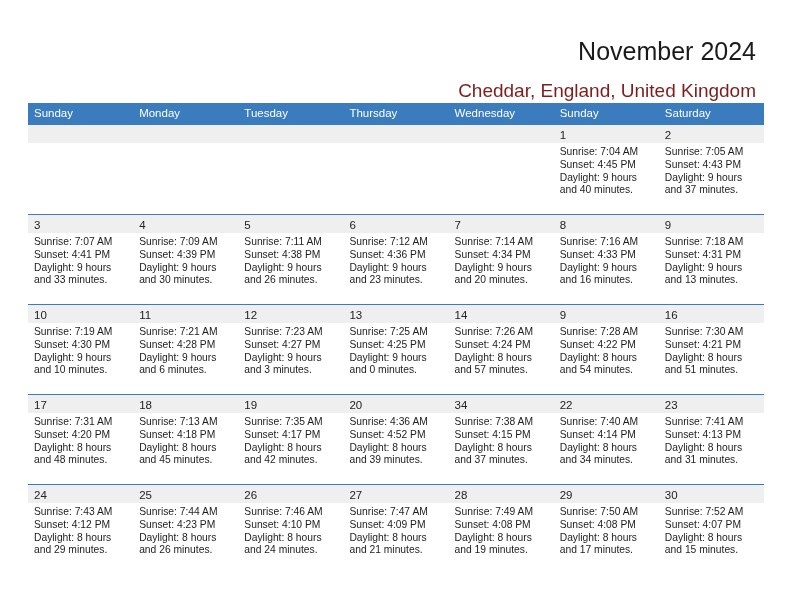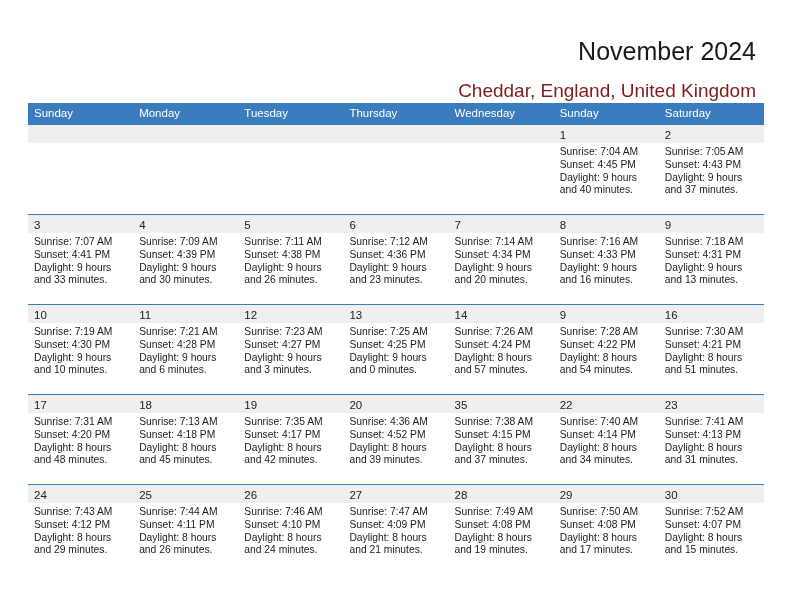--- a/index.html
+++ b/index.html
@@ -327,21 +327,21 @@
       </div>
     </div>
   </div>
 
   <div class="week">
     <div class="week-dates">
       <div class="dcell"><span class="dnum">17</span></div>
       <div class="dcell"><span class="dnum">18</span></div>
       <div class="dcell"><span class="dnum">19</span></div>
       <div class="dcell"><span class="dnum">20</span></div>
-      <div class="dcell"><span class="dnum">35</span></div>
+      <div class="dcell"><span class="dnum">34</span></div>
       <div class="dcell"><span class="dnum">22</span></div>
       <div class="dcell"><span class="dnum">23</span></div>
     </div>
     <div class="week-body">
       <div class="dinfo">
         <div>Sunrise: 7:31 AM</div>
         <div>Sunset: 4:20 PM</div>
         <div>Daylight: 8 hours</div>
         <div>and 48 minutes.</div>
       </div>
@@ -396,21 +396,21 @@
     </div>
     <div class="week-body">
       <div class="dinfo">
         <div>Sunrise: 7:43 AM</div>
         <div>Sunset: 4:12 PM</div>
         <div>Daylight: 8 hours</div>
         <div>and 29 minutes.</div>
       </div>
       <div class="dinfo">
         <div>Sunrise: 7:44 AM</div>
-        <div>Sunset: 4:11 PM</div>
+        <div>Sunset: 4:23 PM</div>
         <div>Daylight: 8 hours</div>
         <div>and 26 minutes.</div>
       </div>
       <div class="dinfo">
         <div>Sunrise: 7:46 AM</div>
         <div>Sunset: 4:10 PM</div>
         <div>Daylight: 8 hours</div>
         <div>and 24 minutes.</div>
       </div>
       <div class="dinfo">

